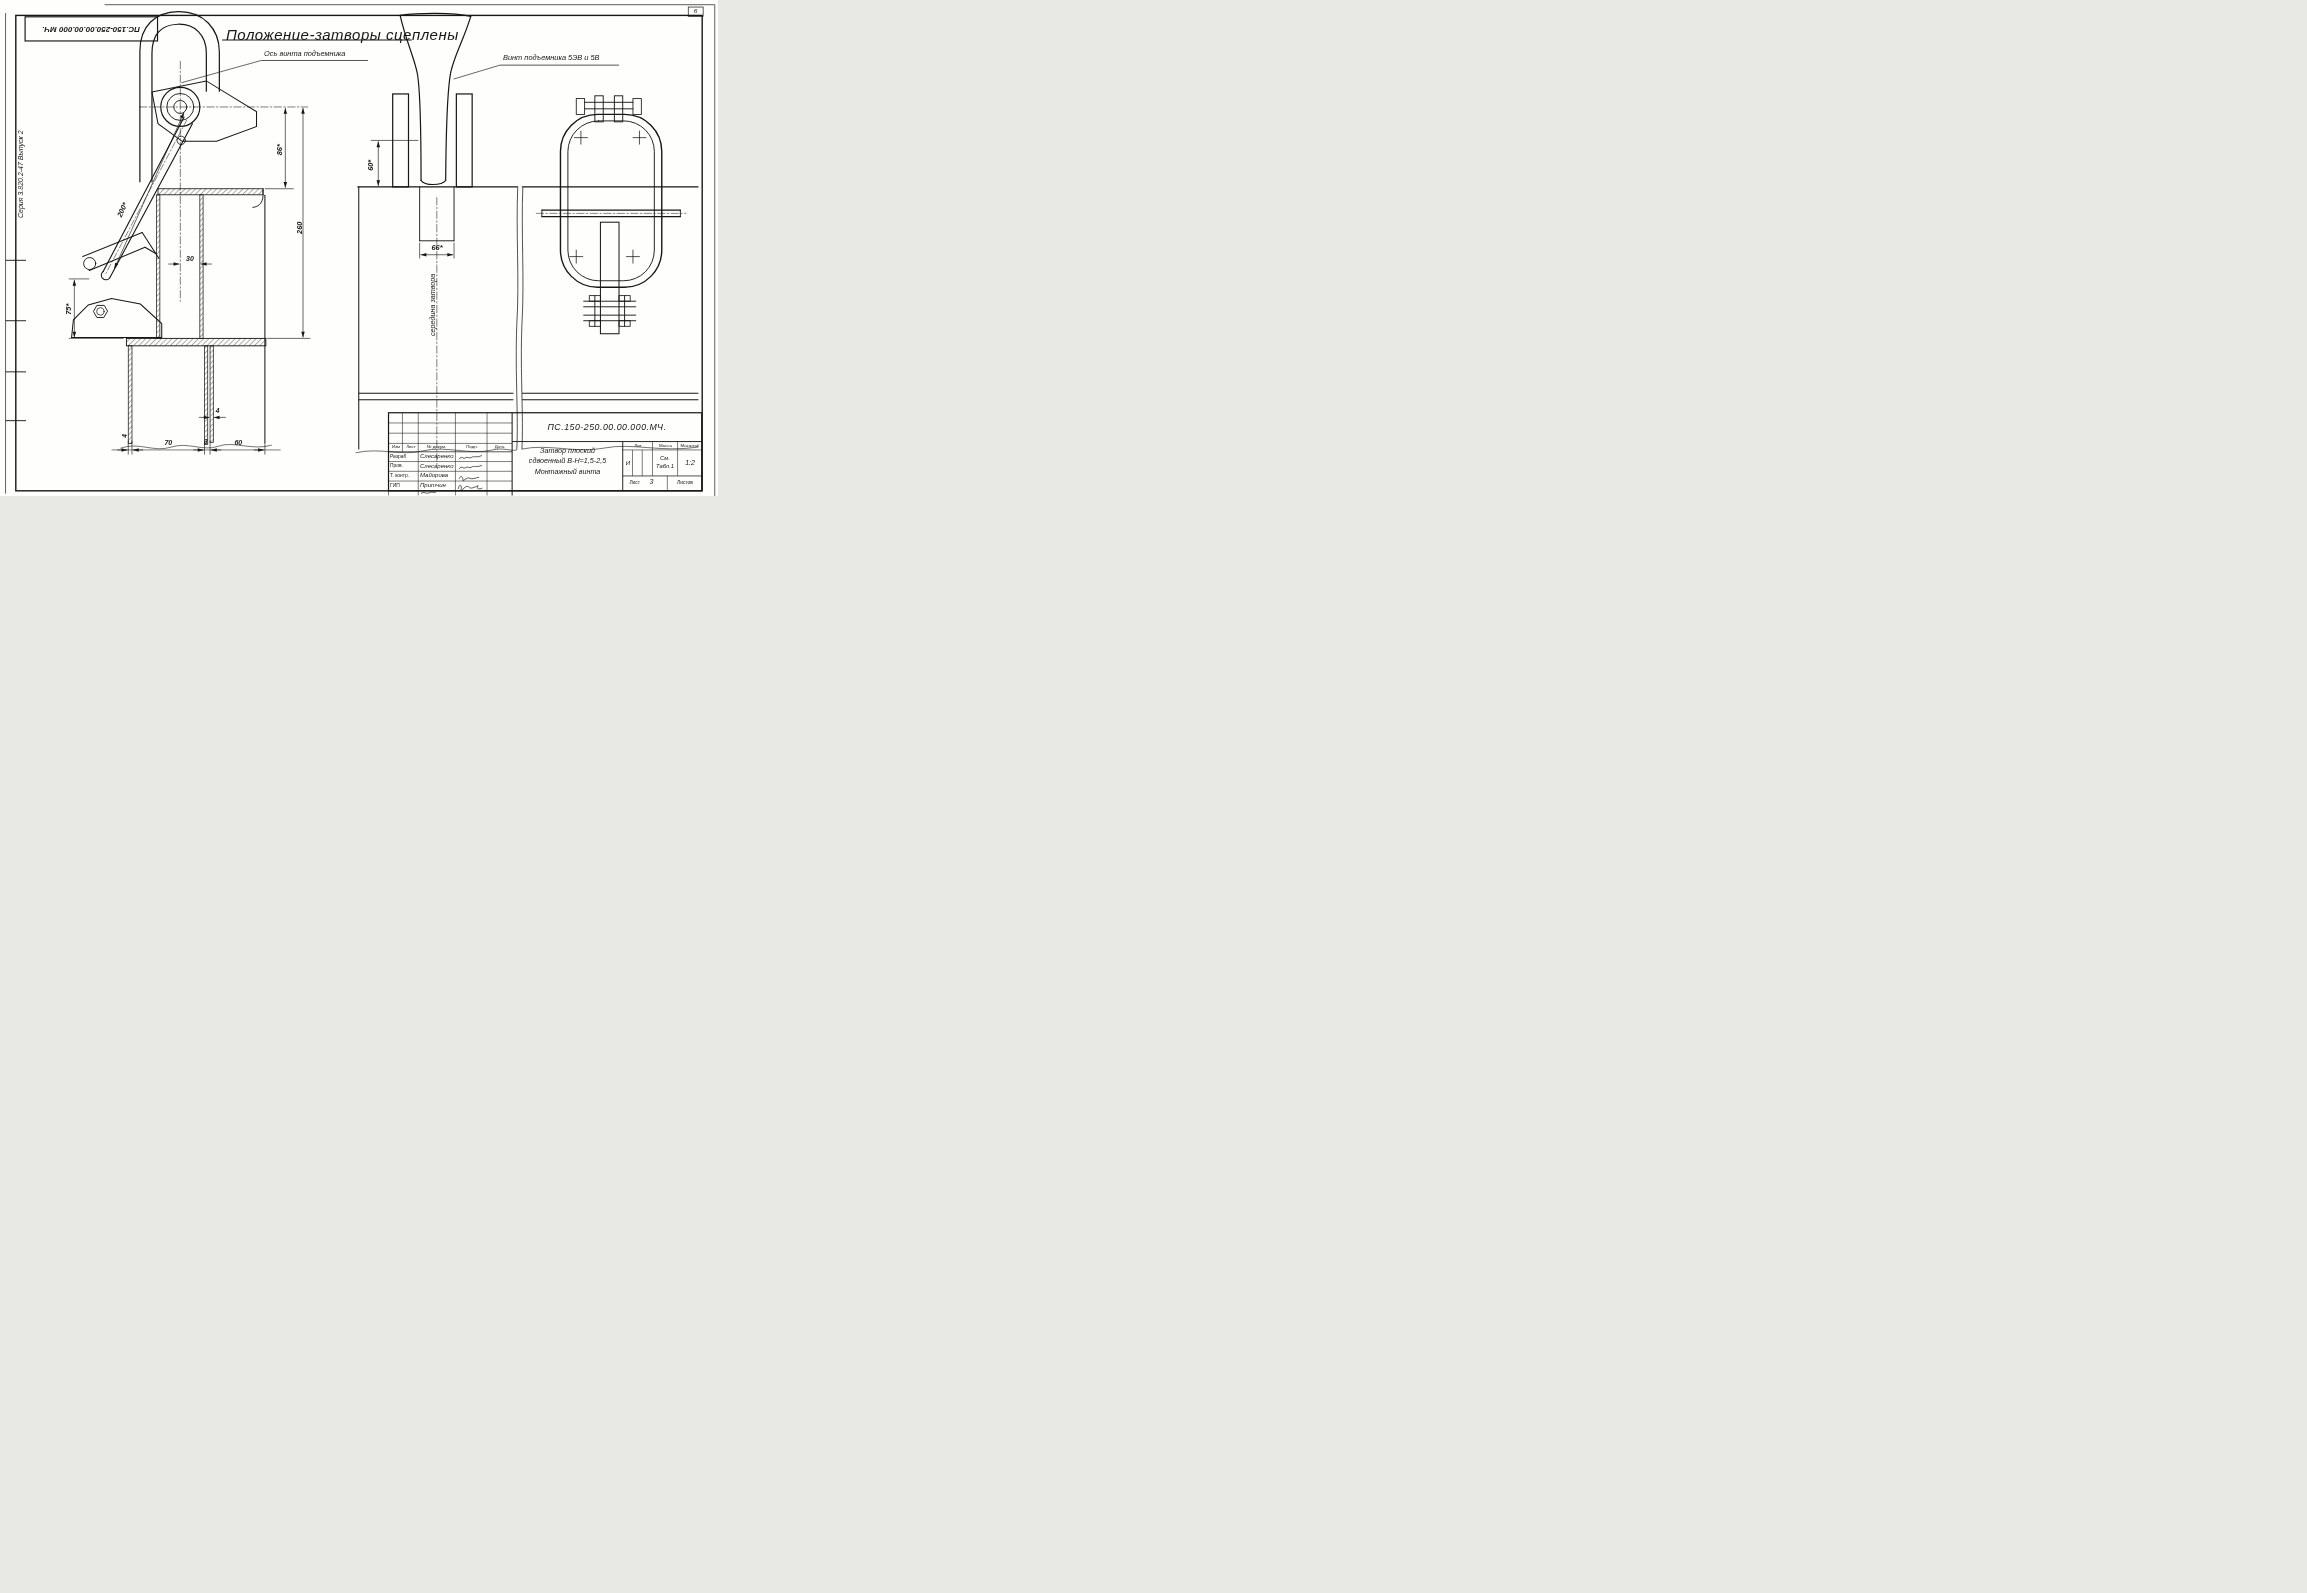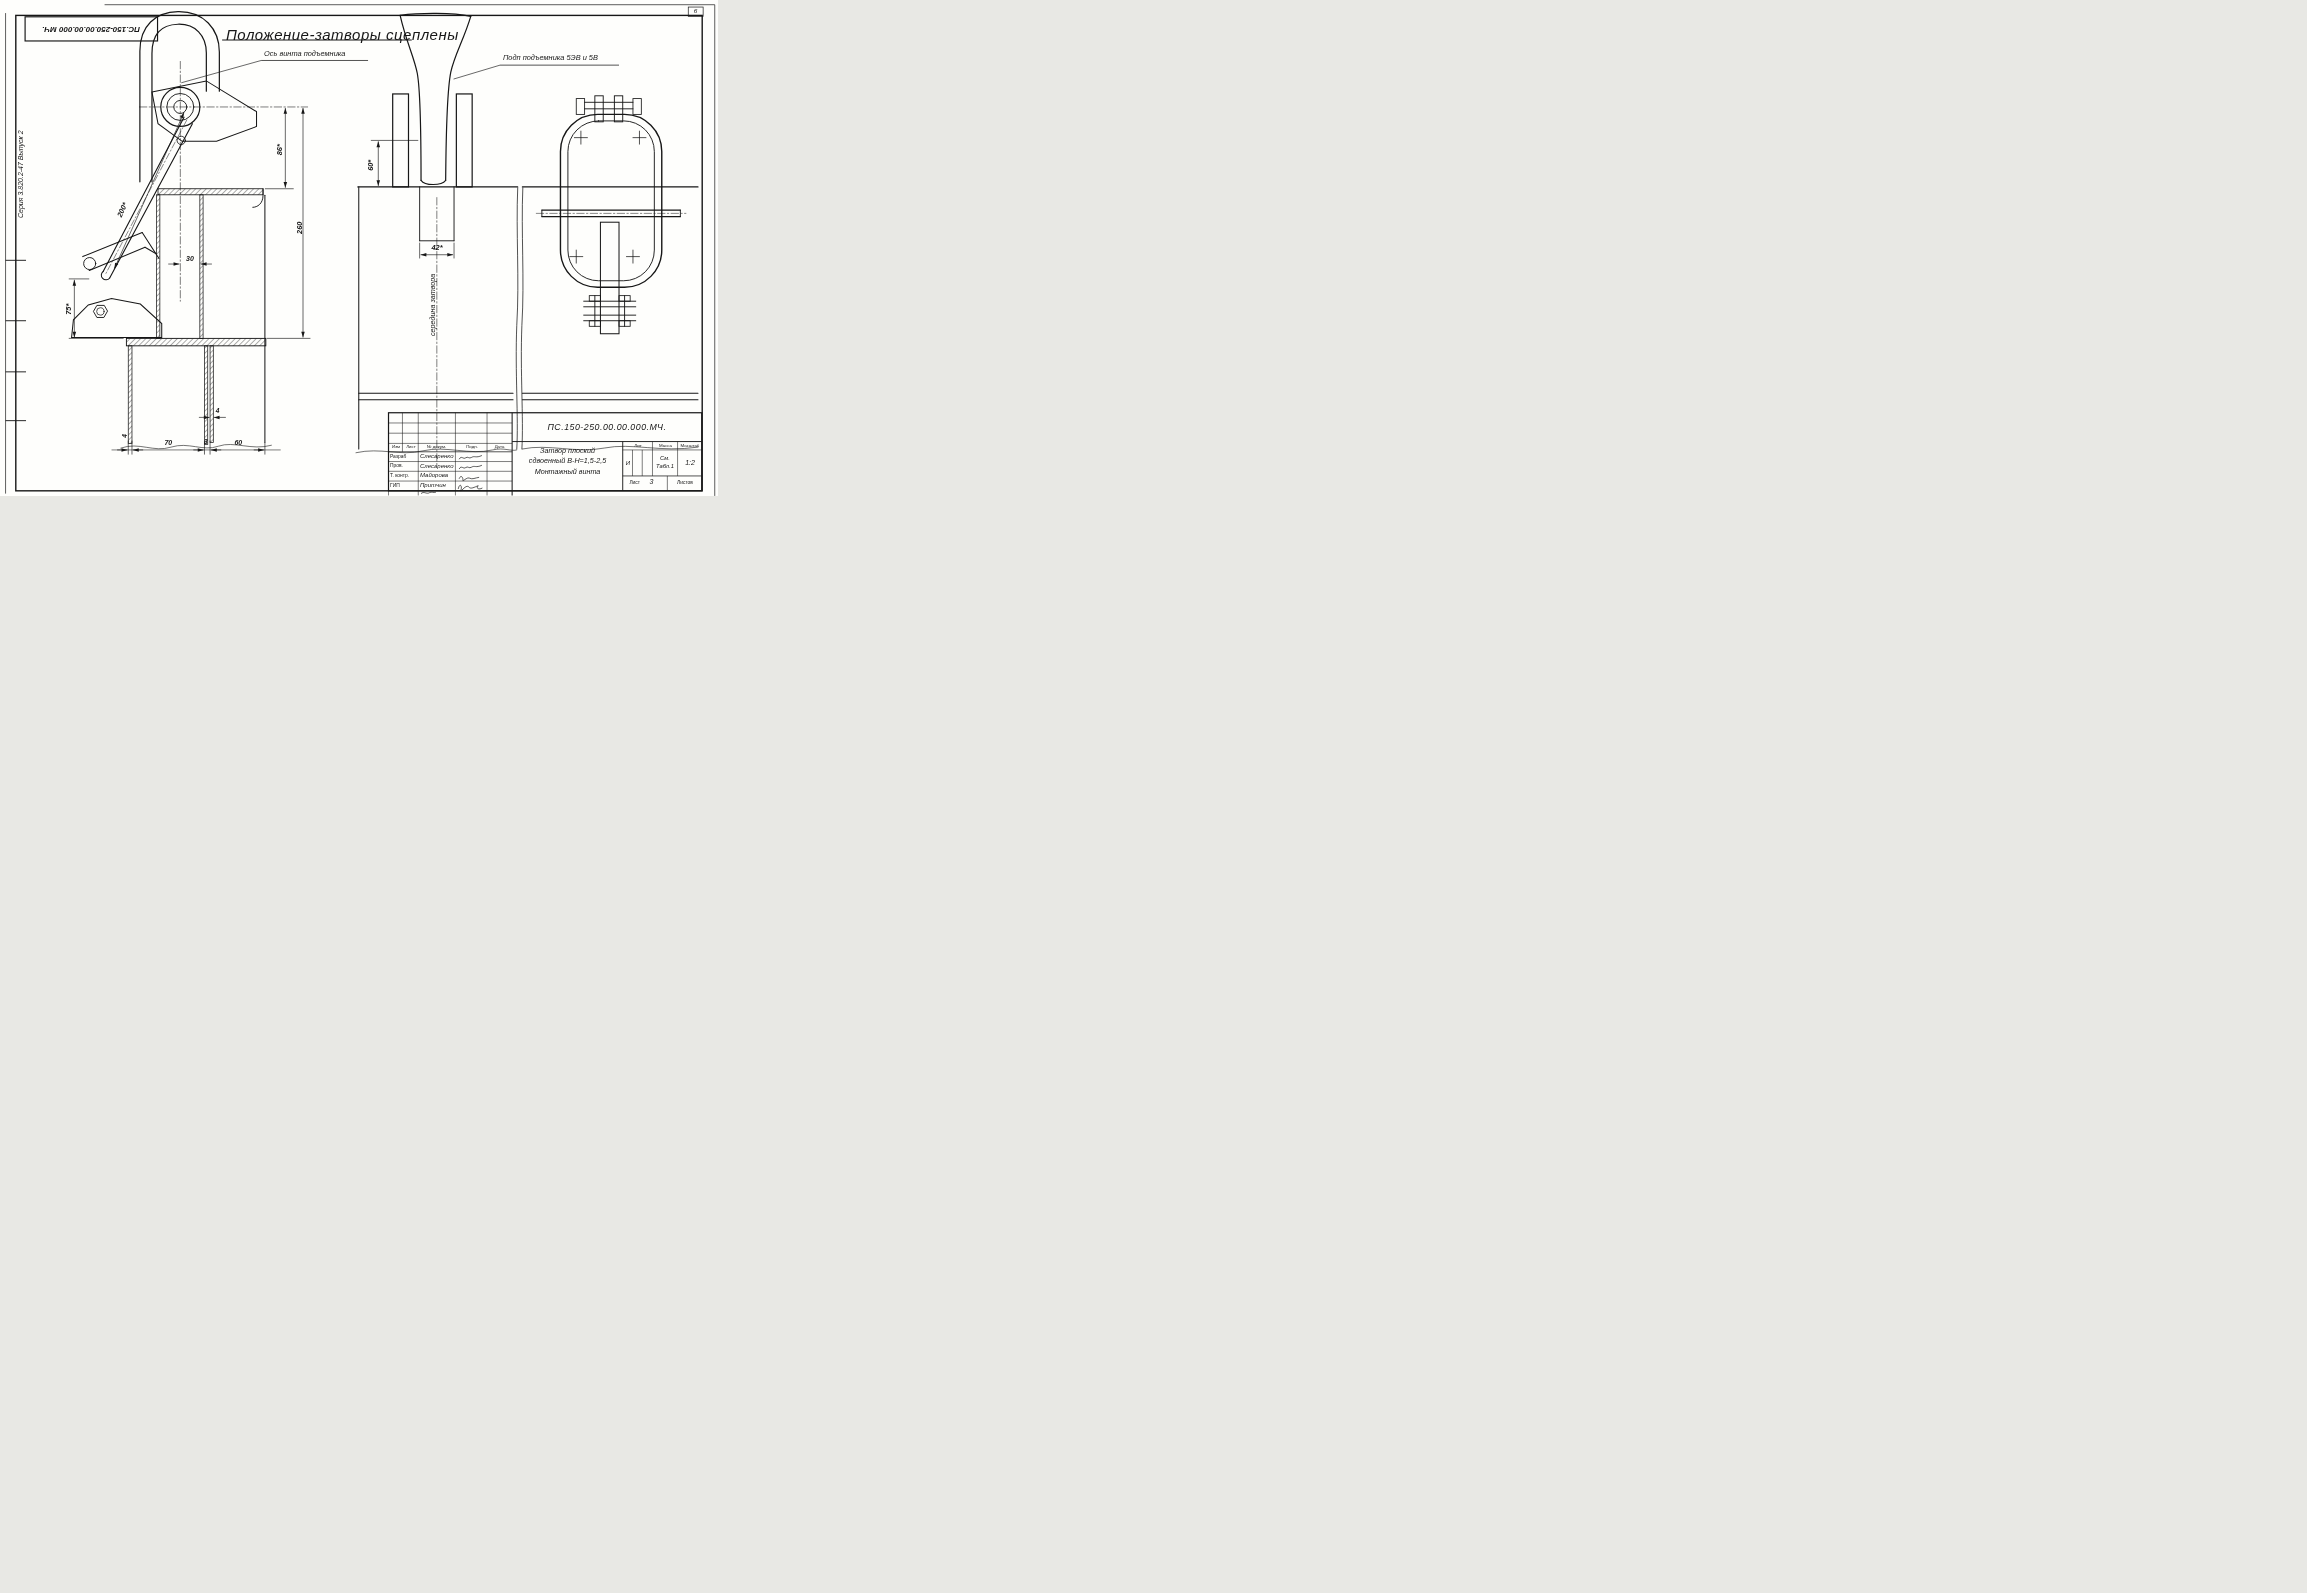--- a/index.html
+++ b/index.html
@@ -247,35 +247,35 @@
     <path d="M906,1062 c6,-6 12,2 18,-2 c5,-3 9,1 14,-1"></path>
   </g>
 </svg>
 
 <div class="t it bd ctr r180" style="left:25px;top:16.7px;width:132px;height:24px;line-height:24px;font-size:8px;">ПС.150-250.00.00.000 МЧ.</div>
 <div class="t it r90" style="left:16.7px;top:218px;width:110px;height:8.4px;font-size:7px;">Серия 3.820.2-47 Выпуск 2</div>
 <div class="t it ctr" style="left:688px;top:7px;width:15px;height:9.3px;line-height:9.3px;font-size:6px;">б</div>
 <div class="t it" style="left:226px;top:26px;font-size:15px;letter-spacing:0.5px;">Положение-затворы сцеплены</div>
 
 <div class="t it" style="left:264px;top:49px;font-size:7.4px;">Ось винта подъемника</div>
-<div class="t it" style="left:503px;top:53px;font-size:7.4px;">Подп подъемника 5ЭВ и 5В</div>
+<div class="t it" style="left:503px;top:53px;font-size:7.4px;">Винт подъемника 5ЭВ и 5В</div>
 <div class="t it r90" style="left:428px;top:336px;width:84px;height:8.4px;font-size:7.2px;">середина затвора</div>
 
 <div class="t it bd rd200" style="left:115px;top:215px;font-size:7.4px;">200*</div>
 <div class="t it bd r90 ctr" style="left:275px;top:159px;width:18.6px;font-size:7.4px;">86*</div>
 <div class="t it bd r90 ctr" style="left:295px;top:238px;width:20.5px;font-size:7.4px;">260</div>
 <div class="t it bd ctr" style="left:183px;top:255px;width:14px;font-size:7px;">30</div>
 <div class="t it bd r90 ctr" style="left:64px;top:319px;width:19.5px;font-size:7.4px;">75*</div>
 <div class="t it bd r90 ctr" style="left:121px;top:442px;width:12px;font-size:6.5px;">4</div>
 <div class="t it bd ctr" style="left:159px;top:439px;width:18.6px;font-size:7px;">70</div>
 <div class="t it bd ctr" style="left:202px;top:438px;width:7.4px;font-size:6.5px;">3</div>
 <div class="t it bd ctr" style="left:229px;top:439px;width:18.6px;font-size:7px;">60</div>
 <div class="t it bd ctr" style="left:213px;top:407px;width:9.3px;font-size:6.5px;">4</div>
 <div class="t it bd r90 ctr" style="left:366px;top:176px;width:21.4px;font-size:7.4px;">60*</div>
-<div class="t it bd ctr" style="left:426px;top:243px;width:22px;font-size:7.4px;">42*</div>
+<div class="t it bd ctr" style="left:426px;top:243px;width:22px;font-size:7.4px;">66*</div>
 
 <div class="t it ctr" style="left:512px;top:413px;width:190px;height:14px;line-height:29px;font-size:8.8px;letter-spacing:0.5px;">ПС.150-250.00.00.000.МЧ.</div>
 <div class="t it ctr" style="left:512px;top:446px;width:111px;font-size:7.2px;">Затвор  плоский</div>
 <div class="t it ctr" style="left:512px;top:456px;width:111px;font-size:7.2px;">сдвоенный  В-Н=1,5-2,5</div>
 <div class="t it ctr" style="left:512px;top:467px;width:111px;font-size:7.2px;">Монтажный  винта</div>
 
 <div class="t ctr" style="left:389px;top:443px;width:14px;line-height:8.4px;font-size:4.4px;">Изм</div>
 <div class="t ctr" style="left:403px;top:443px;width:16px;line-height:8.4px;font-size:4.4px;">Лист</div>
 <div class="t ctr" style="left:418px;top:443px;width:37px;line-height:8.4px;font-size:4.4px;">№ докум.</div>
 <div class="t ctr" style="left:456px;top:443px;width:32px;line-height:8.4px;font-size:4.4px;">Подп.</div>

